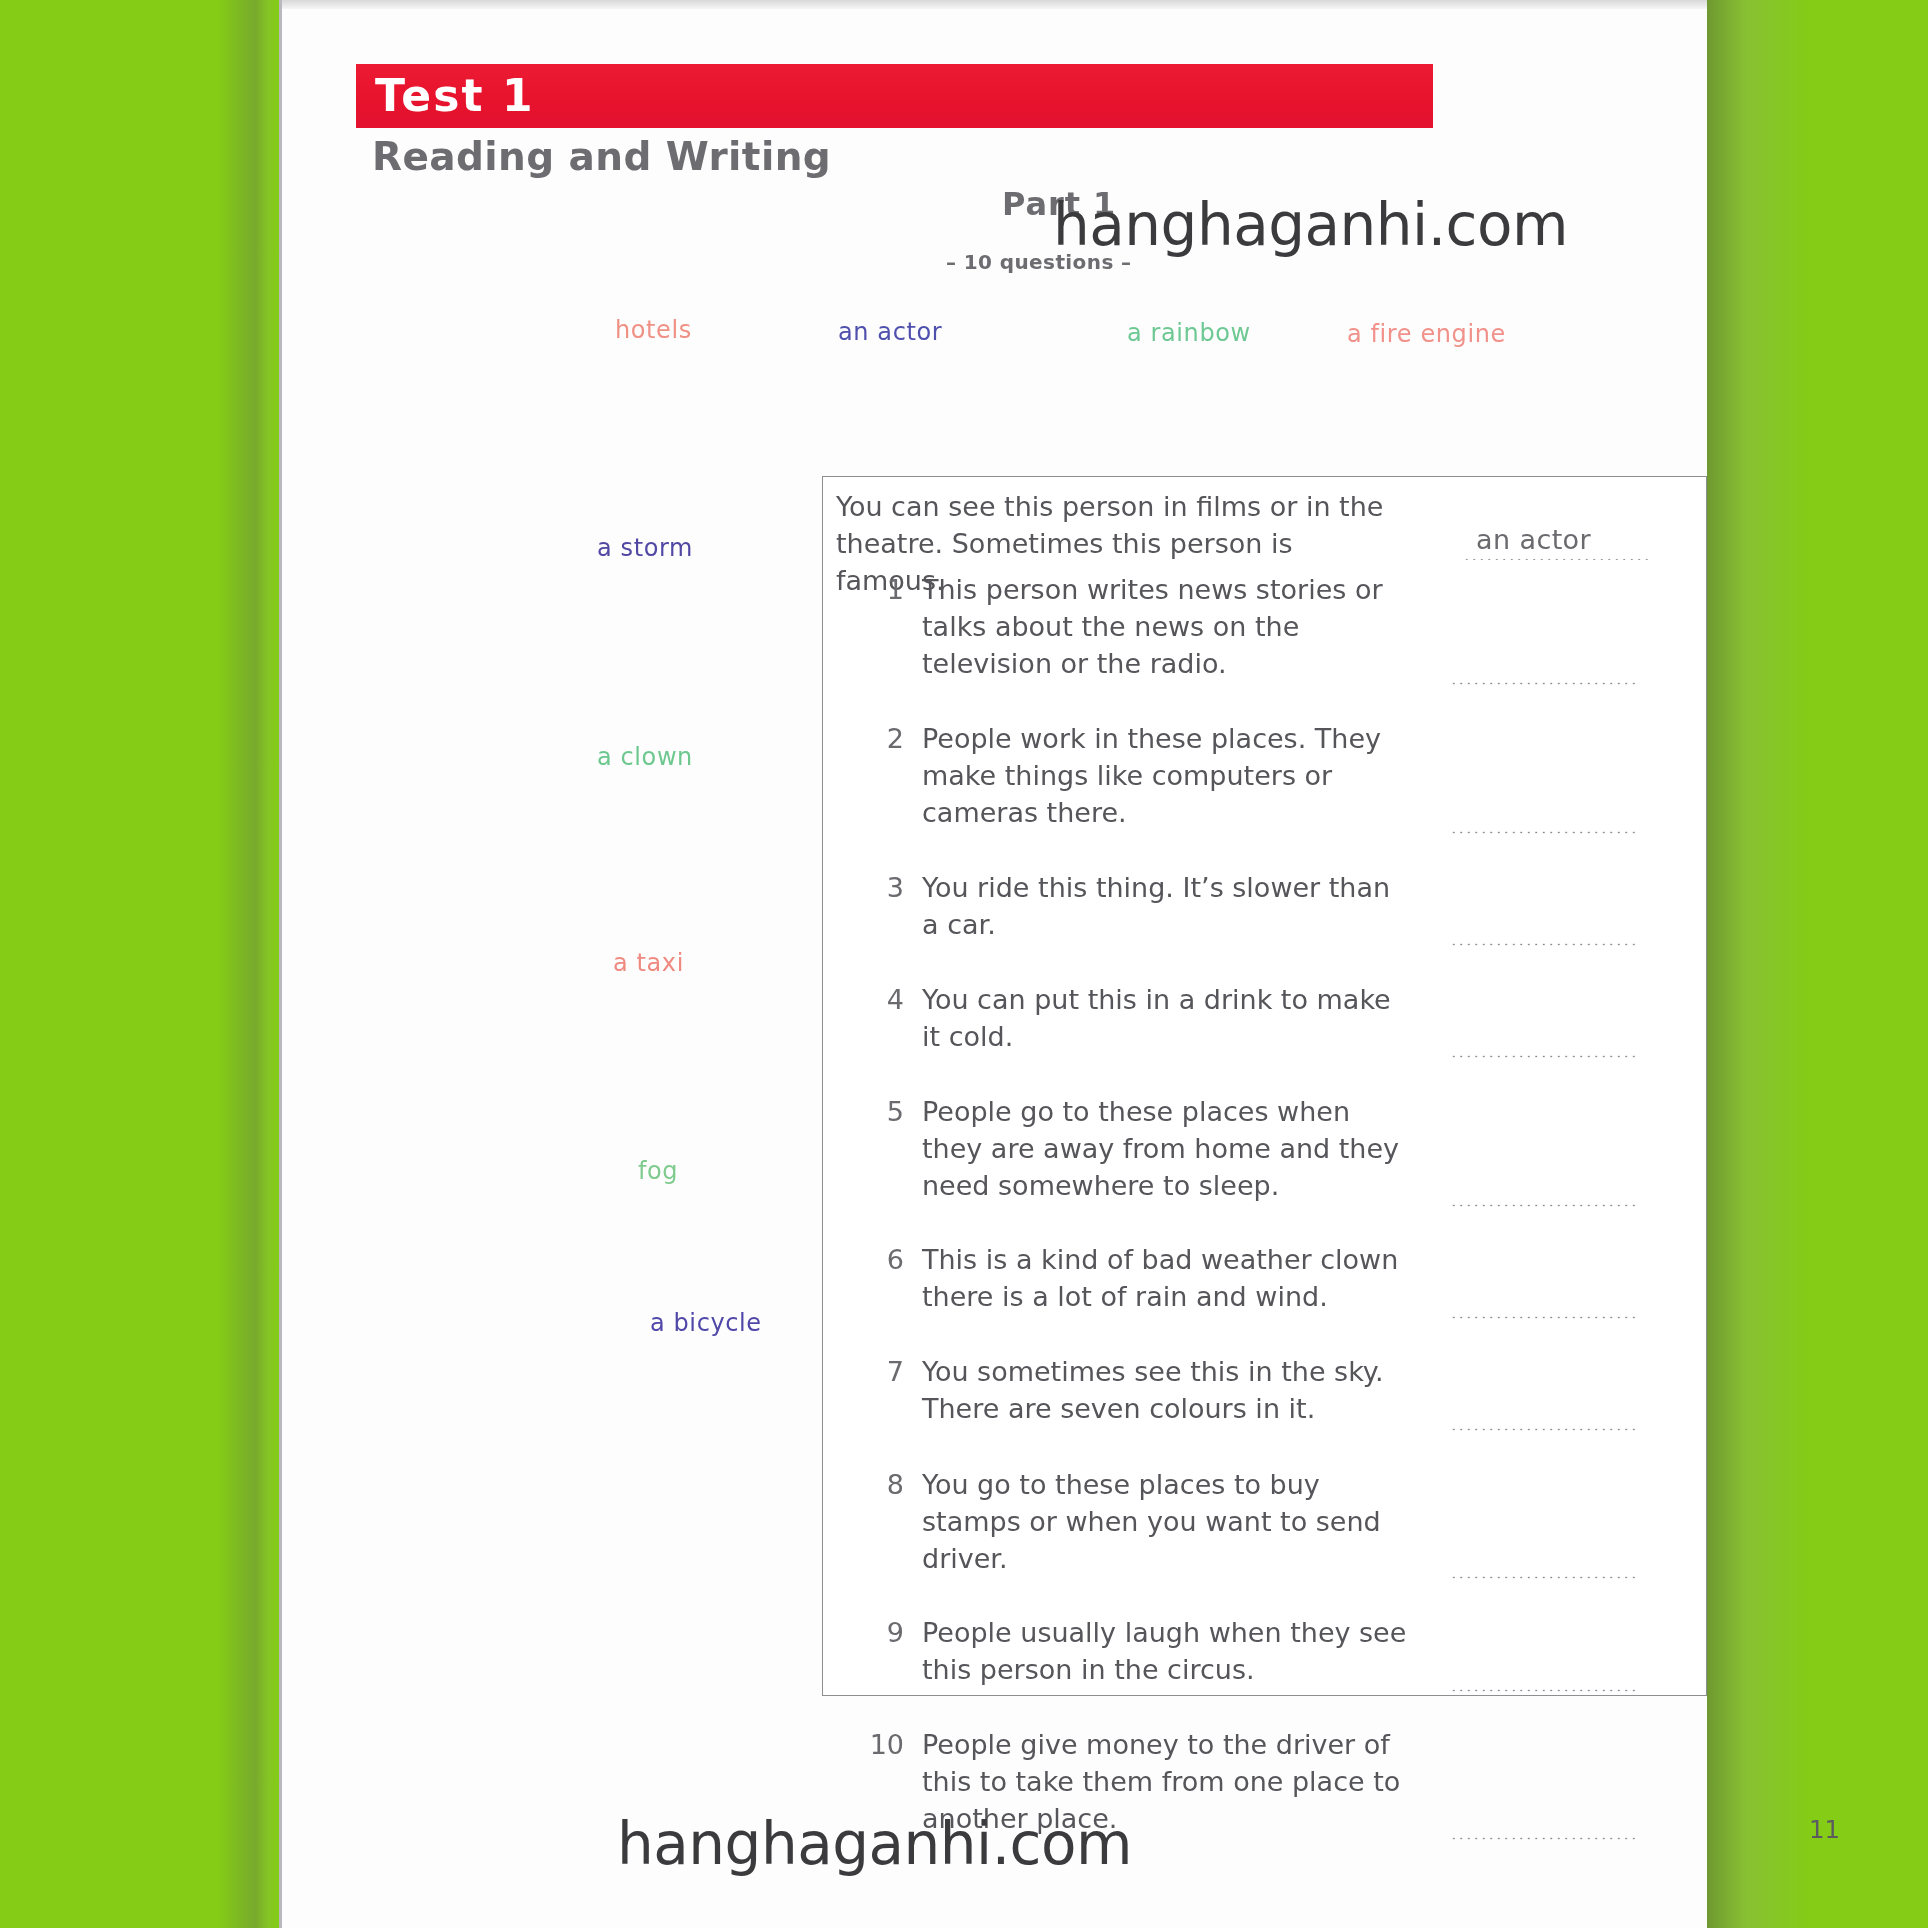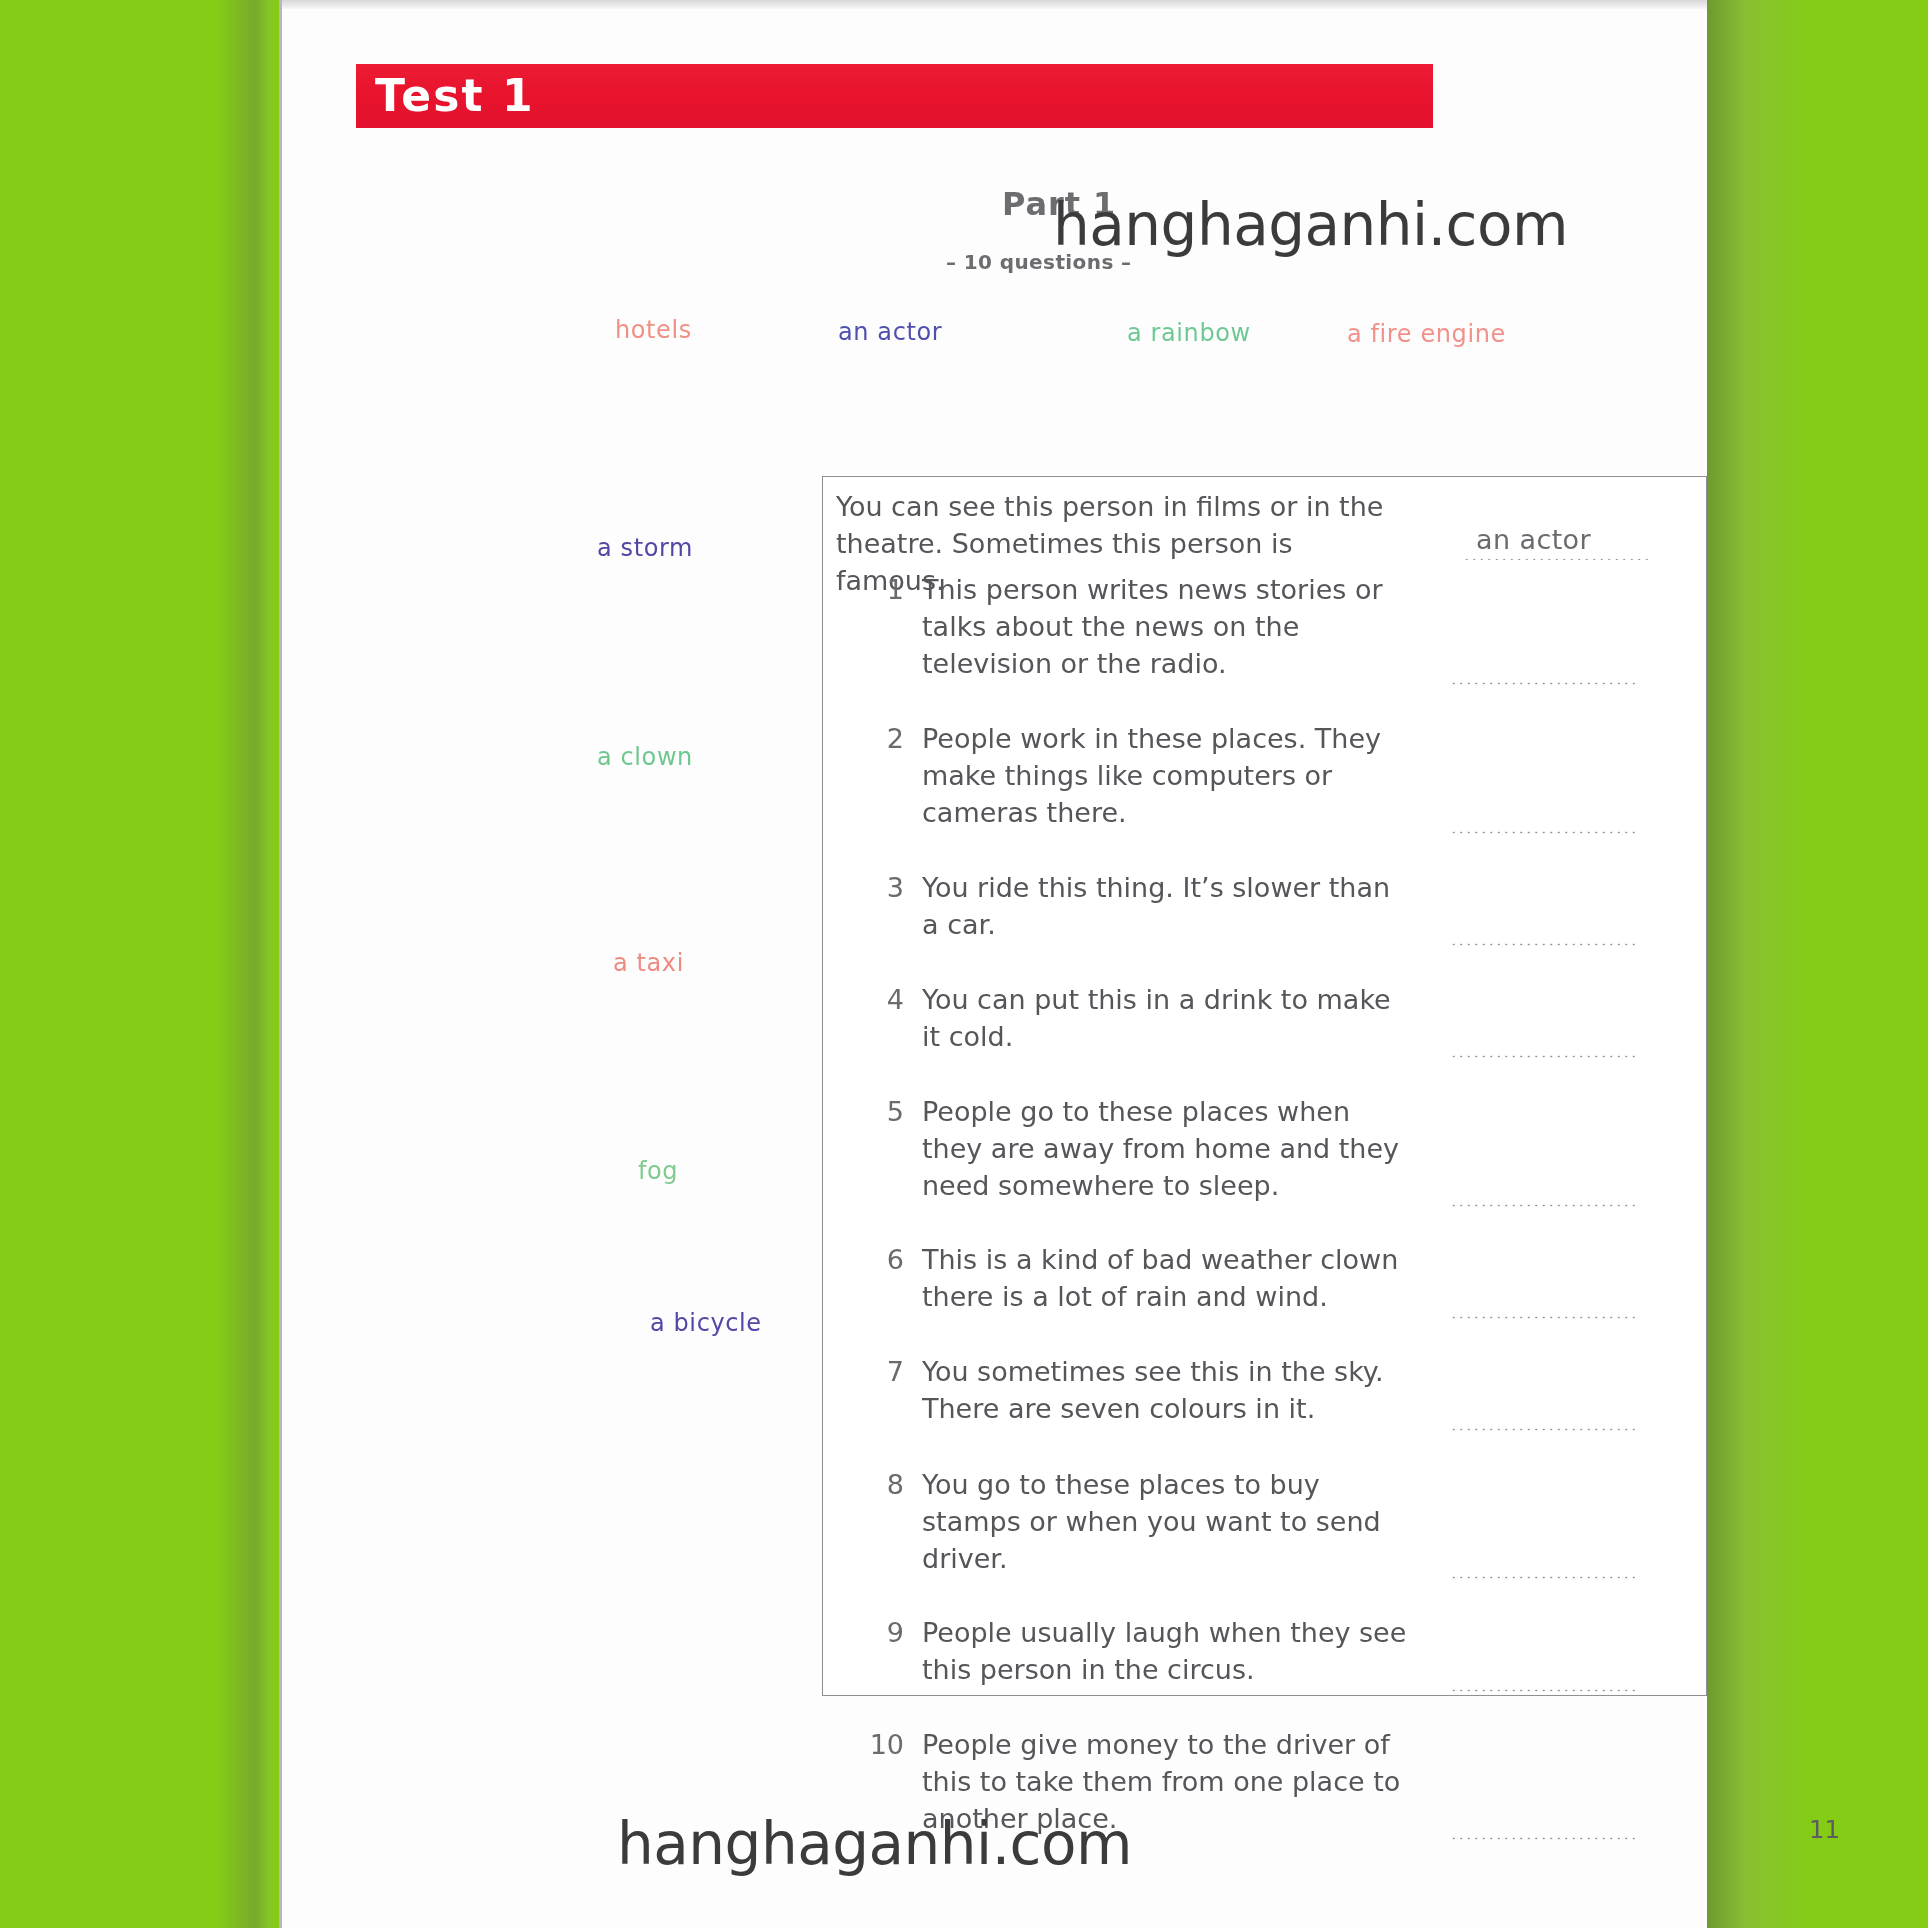--- a/index.html
+++ b/index.html
@@ -160,20 +160,21 @@
   <div class="spine-shadow-left"></div>
   <div class="spine-edge-left"></div>
   <div class="spine-shadow-right"></div>
 
   <div class="paper">
     <div class="paper-top-edge"></div>
 
     <div class="test-banner">
       <span class="test-banner-label">Test 1</span>
     </div>
+    <div class="paper-title">Reading and Writing</div>
     <div class="part-title">Part 1</div>
     <div class="part-questions">– 10 questions –</div>
 
 
     <div id="word-bank">
         <div class="word" style="left: 333px; top: 316px; color: rgb(239, 145, 132);">hotels</div>
         <div class="word" style="left: 556px; top: 318px; color: rgb(79, 79, 174);">an actor</div>
         <div class="word" style="left: 845px; top: 319px; color: rgb(110, 200, 148);">a rainbow</div>
         <div class="word" style="left: 1065px; top: 320px; color: rgb(241, 145, 138);">a fire engine</div>
         <div class="word" style="left: 315px; top: 534px; color: rgb(81, 72, 164);">a storm</div>

